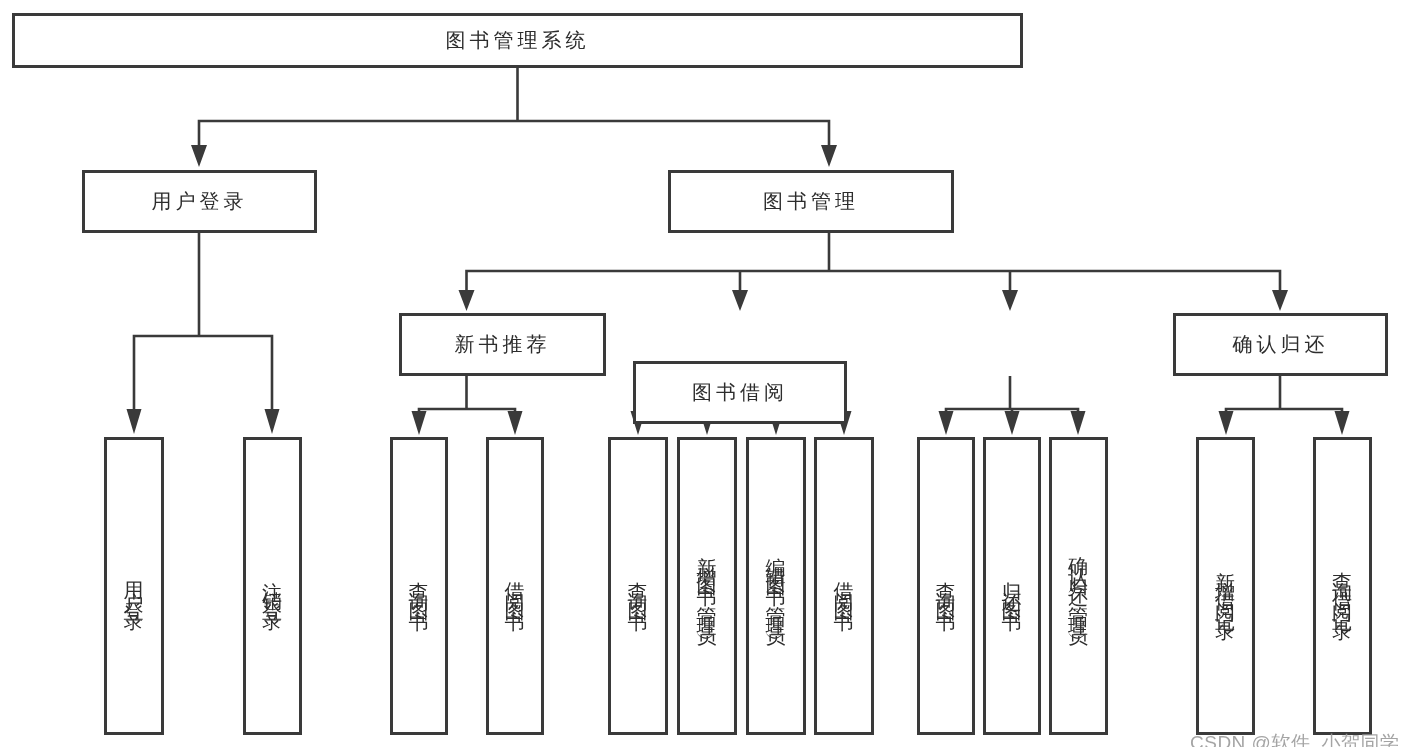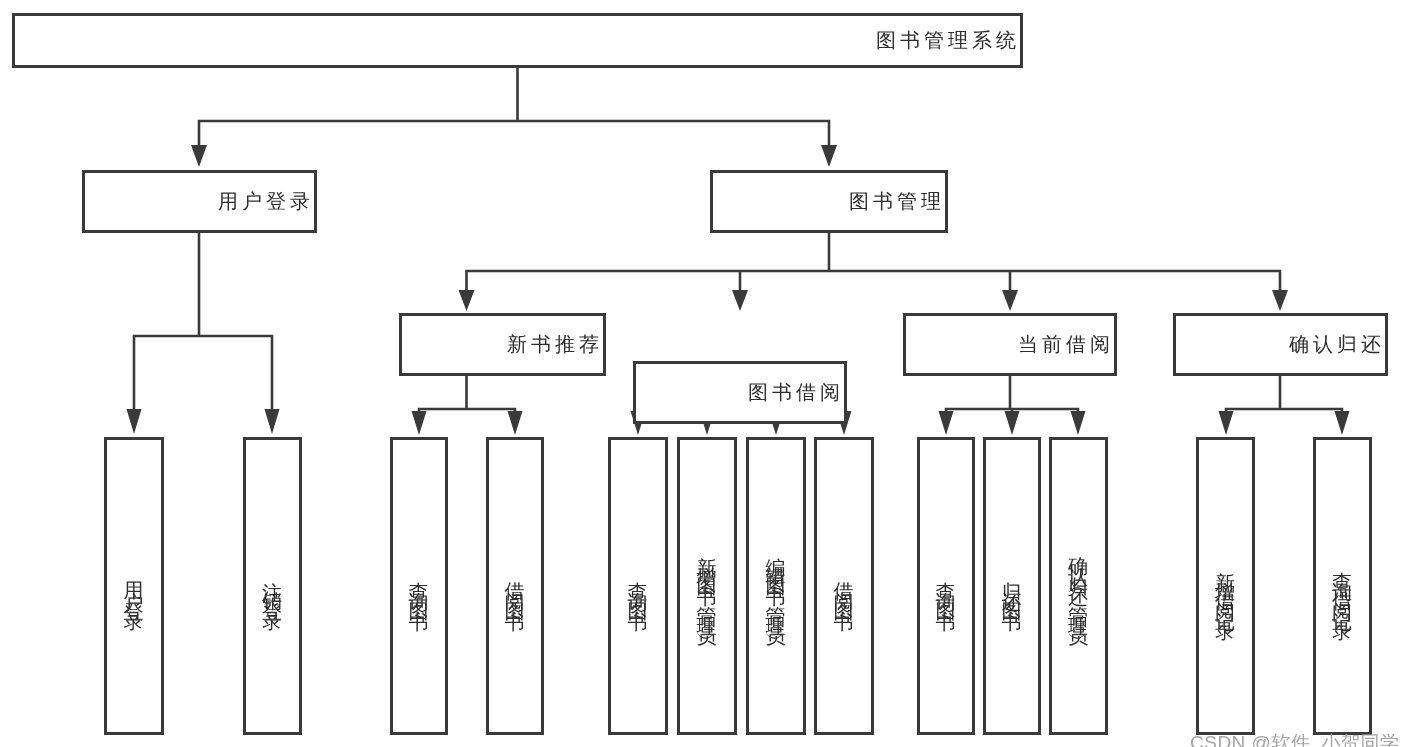--- a/index.html
+++ b/index.html
@@ -17,21 +17,21 @@
     width: 1405px; height: 747px;
     z-index: 1;
   }
   .hnode {
     position: absolute;
     box-sizing: border-box;
     border: 3px solid #3a3a3a;
     background: #ffffff;
     display: flex;
     align-items: center;
-    justify-content: flex-end;
+    justify-content: center;
     font-size: 20px;
     letter-spacing: 4px;
     color: #2d2d2d;
     z-index: 2;
   }
   .leaf {
     position: absolute;
     top: 437px;
     height: 298px;
     box-sizing: border-box;
@@ -47,21 +47,21 @@
     text-orientation: mixed;
     white-space: nowrap;
     font-size: 20px;
     line-height: 1;
     letter-spacing: 10px;
     color: #2d2d2d;
   }
   
   #b-root    { left: 12px;   top: 13px;  width: 1011px; height: 55px; }
   #b-login   { left: 82px;   top: 170px; width: 235px;  height: 63px; }
-  #b-mgmt    { left: 710px;  top: 170px; width: 238px;  height: 63px; }
+  #b-mgmt    { left: 668px;  top: 170px; width: 286px;  height: 63px; }
   #b-rec     { left: 363px;  top: 313px; width: 207px;  height: 63px; margin-left: 36px; }
   #b-borrow  { left: 633px;  top: 313px; width: 214px;  height: 63px; margin-top: 48px; }
   #b-current { left: 903px;  top: 313px; width: 214px;  height: 63px; }
   #b-records { left: 1173px; top: 313px; width: 215px;  height: 63px; }
   
   #l-user-login   { left: 104px;  width: 60px; }
   #l-logout       { left: 243px;  width: 59px; }
   #l-rec-query    { left: 390px;  width: 58px; }
   #l-rec-borrow   { left: 486px;  width: 58px; }
   #l-bb-query     { left: 608px;  width: 60px; }
@@ -135,23 +135,20 @@
   <div class="hnode" id="b-mgmt">
     <span>图书管理</span>
   </div>
 
   <div class="hnode" id="b-rec">
     <span>新书推荐</span>
   </div>
   <div class="hnode" id="b-borrow">
     <span>图书借阅</span>
   </div>
-  <div class="hnode" id="b-current">
-    <span>当前借阅</span>
-  </div>
   <div class="hnode" id="b-records">
     <span>确认归还</span>
   </div>
 
   <div class="leaf" id="l-user-login">
     <span class="vtext">用户登录</span>
   </div>
   <div class="leaf" id="l-logout">
     <span class="vtext">注销登录</span>
   </div>

